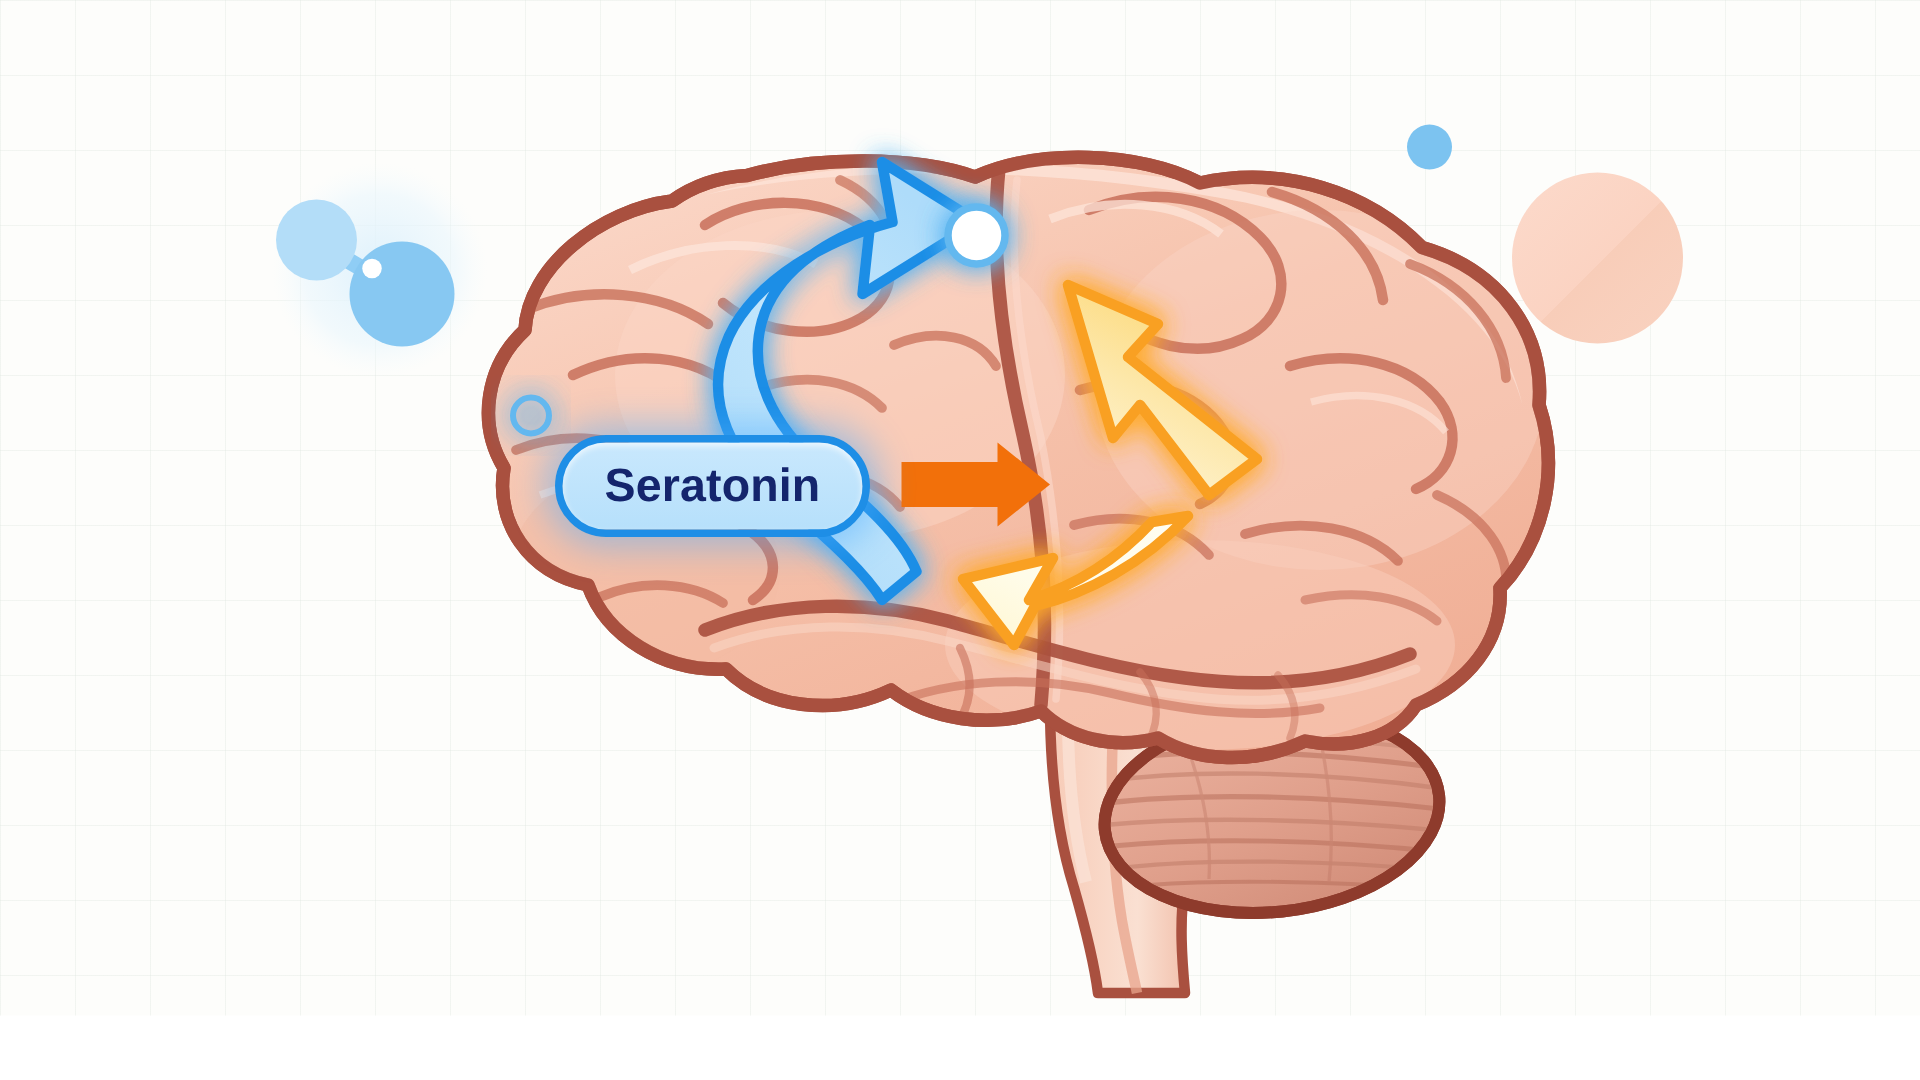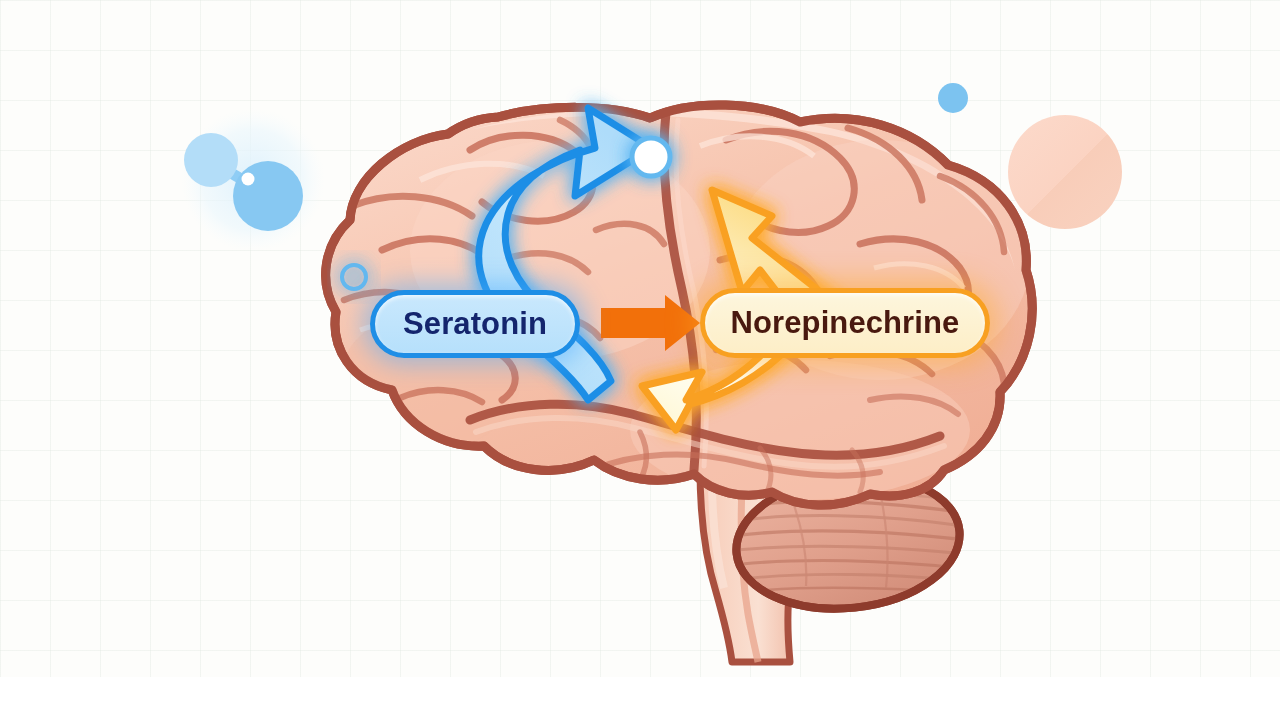--- a/index.html
+++ b/index.html
@@ -344,15 +344,14 @@
 
     <circle cx="354" cy="277" r="12" fill="none" stroke="#63b8ef" stroke-width="4" filter="url(#glowBlue)"></circle>
   </svg>
 
   <svg class="layer" viewBox="0 0 1280 720" width="1280" height="720">
     <path d="M601,308 L665,308 L665,295 L700,323 L665,351 L665,338 L601,338 Z" fill="#f2700a"></path>
   </svg>
 
   <div class="pill" id="pill-serotonin">Seratonin</div>
 
-  <div class="pill" id="pill-norepinephrine">Norepinechrine</div>
 
 </div>
 
 </body></html>

